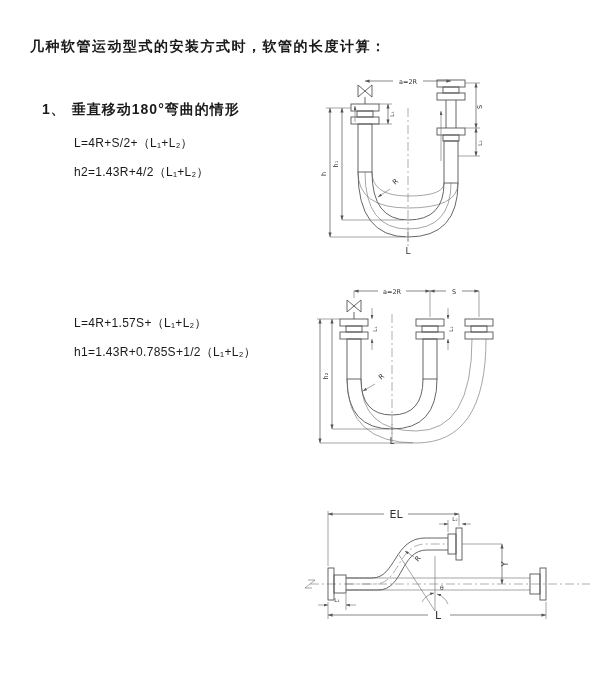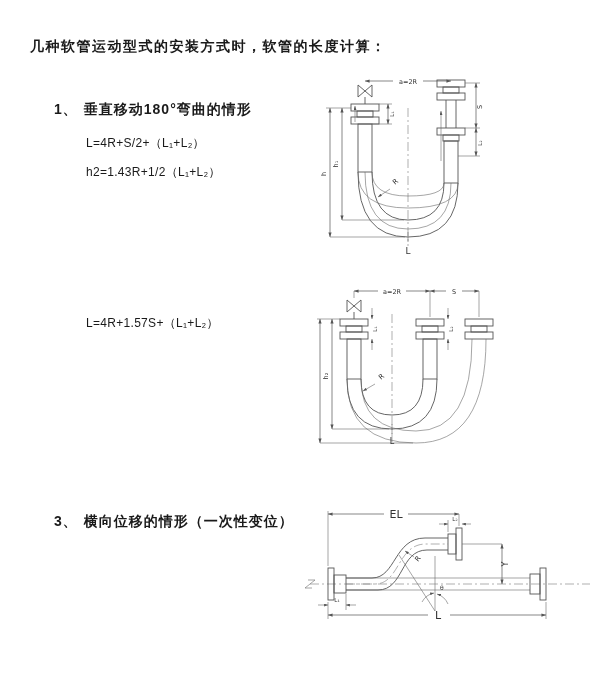--- a/index.html
+++ b/index.html
@@ -4,21 +4,21 @@
 <style>
   html,body { margin:0; padding:0; }
   body {
     width:600px; height:675px; background:#ffffff; position:relative; overflow:hidden;
     font-family:"Liberation Sans","DejaVu Sans",sans-serif; color:#1a1a1a;
   }
   .title {
     position:absolute; left:30px; top:22px;
     font-size:14px; font-weight:700; letter-spacing:1.5px;margin-top:16px;
   }
-  .section { position:absolute; left:42px; width:270px;margin-left:12px; }
+  .section { position:absolute; left:42px; width:270px; }
   .sec-head { font-size:14px; font-weight:700; letter-spacing:1px; white-space:nowrap; }
   .sec-head .num { margin-right:6px; }
   .formulas { margin:10px 0 0 32px; }
   .formula { font-size:12px; line-height:29px; letter-spacing:0.3px; white-space:nowrap; }
   svg.diagram { position:absolute; }
   svg text { font-family:"DejaVu Sans",sans-serif; fill:#333; }
   .ln   { stroke:#555; fill:none; stroke-width:0.9; }
   .thin { stroke:#6a6a6a; fill:none; stroke-width:0.6; }
   .cl   { stroke:#7a7a7a; fill:none; stroke-width:0.6; stroke-dasharray:9 3 2 3; }
   .dim  { stroke:#555; fill:none; stroke-width:0.7; }
@@ -27,21 +27,21 @@
 <body>
 
 <div class="title">几种软管运动型式的安装方式时，软管的长度计算：</div>
 
 <div class="section" style="top:101px;">
   <div class="sec-head">
     <span class="num">1、</span><span>垂直移动180°弯曲的情形</span>
   </div>
   <div class="formulas">
     <div class="formula">L=4R+S/2+（L₁+L₂）</div>
-    <div class="formula">h2=1.43R+1/2（L₁+L₂）</div>
+    <div class="formula">h2=1.43R+4/2（L₁+L₂）</div>
   </div>
 </div>
 
 <svg class="diagram" style="left:308px; top:66px;" width="285" height="198" viewBox="0 0 285 198">
   <defs>
     <marker id="a1" viewBox="0 0 7 5" refX="7" refY="2.5" markerWidth="6.5" markerHeight="5" orient="auto-start-reverse">
       <path d="M0 0 L7 2.5 L0 5 z" fill="#555"></path>
     </marker>
     <pattern id="xh1" width="4" height="4" patternUnits="userSpaceOnUse">
       <path d="M0 4 L4 0 M0 0 L4 4" stroke="#8a8a8a" stroke-width="0.5"></path>
@@ -127,20 +127,21 @@
     <line class="thin" x1="82" y1="123" x2="70" y2="131" marker-end="url(#a1)"></line>
   </g>
 
   <line class="thin" x1="100" y1="166" x2="100" y2="176"></line>
   <text x="100" y="188" font-size="9" text-anchor="middle">L</text>
 </svg>
 
 <div class="section" style="top:299px;">
   <div class="formulas">
     <div class="formula">L=4R+1.57S+（L₁+L₂）</div>
+    <div class="formula">h1=1.43R+0.785S+1/2（L₁+L₂）</div>
   </div>
 </div>
 
 <svg class="diagram" style="left:300px; top:276px;" width="298" height="182" viewBox="0 0 298 182">
   <defs>
     <marker id="a2" viewBox="0 0 7 5" refX="7" refY="2.5" markerWidth="6.5" markerHeight="5" orient="auto-start-reverse">
       <path d="M0 0 L7 2.5 L0 5 z" fill="#555"></path>
     </marker>
     <pattern id="xh2" width="4" height="4" patternUnits="userSpaceOnUse">
       <path d="M0 4 L4 0 M0 0 L4 4" stroke="#8a8a8a" stroke-width="0.5"></path>
@@ -219,23 +220,20 @@
   <g>
     <text x="81" y="104" font-size="7" transform="rotate(-40 81 104)">R</text>
     <line class="thin" x1="75" y1="108" x2="63" y2="115" marker-end="url(#a2)"></line>
   </g>
 
   <line class="thin" x1="92" y1="148" x2="92" y2="158"></line>
   <text x="92" y="168" font-size="8" text-anchor="middle">L</text>
 </svg>
 
 <div class="section" style="top:513px;">
-  <div class="sec-head">
-    <span class="num">3、</span><span>横向位移的情形（一次性变位）</span>
-  </div>
 </div>
 
 <svg class="diagram" style="left:298px; top:498px;" width="302" height="145" viewBox="0 0 302 145">
   <defs>
     <marker id="a3" viewBox="0 0 7 5" refX="7" refY="2.5" markerWidth="6.5" markerHeight="5" orient="auto-start-reverse">
       <path d="M0 0 L7 2.5 L0 5 z" fill="#555"></path>
     </marker>
   </defs>
 
   <line class="cl" x1="12" y1="86" x2="292" y2="86"></line>

